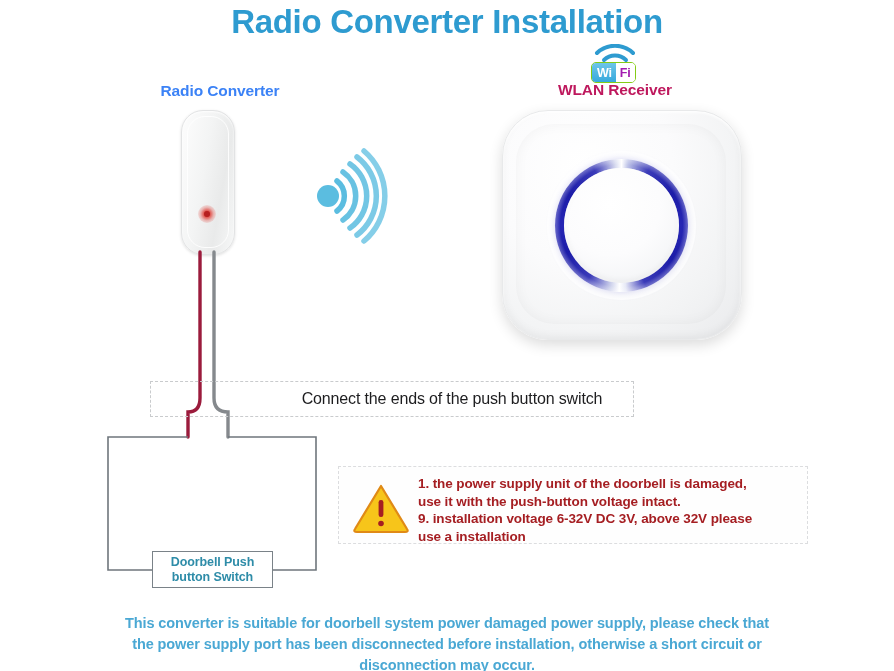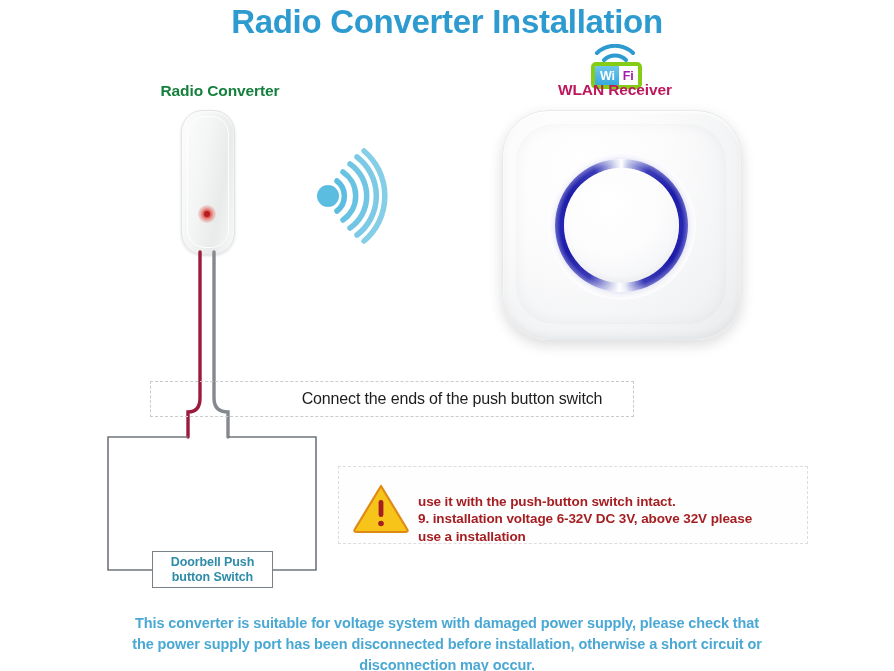--- a/index.html
+++ b/index.html
@@ -37,21 +37,21 @@
 
   
   #rc-label {
     position: absolute;
     left: 130px;
     top: 82px;
     width: 180px;
     text-align: center;
     font-size: 15.5px;
     font-weight: bold;
-    color: #15803d;
+    color: #3b82f6;
     letter-spacing: -0.1px;
   }
   #rc-body {
     position: absolute;
     left: 181px;
     top: 110px;
     width: 52px;
     height: 143px;
     border-radius: 22px;
     background: linear-gradient(100deg,#fdfdfd 0%,#f3f4f4 42%,#e9eaea 70%,#f7f8f8 100%);
@@ -104,21 +104,21 @@
   }
   #wifi-badge {
     position: absolute;
     left: 591px;
     top: 62px;
     height: 19px;
     display: flex;
     align-items: stretch;
     border-radius: 5px;
     overflow: hidden;
-    border: 4px solid #84cc16;
+    border: 1px solid #84cc16;
     background: #ffffff;
   }
   #wifi-badge .wb-wi {
     background: linear-gradient(180deg,#6ec6e8 0%,#36a9dd 100%);
     color: #ffffff;
     font-size: 12.5px;
     font-weight: bold;
     padding: 0 4px 0 5px;
     display: flex;
     align-items: center;
@@ -378,25 +378,25 @@
 
   <div id="connect-text">Connect the ends of the push button switch</div>
 
   <div id="warn-box"></div>
   <svg id="warn-tri" viewBox="0 0 58 52">
     <path d="M29 4 L55 47 Q57 50 53 50 L5 50 Q1 50 3 47 Z" fill="#f7c51a" stroke="#e08a16" stroke-width="2.2" stroke-linejoin="round"></path>
     <rect x="26.6" y="18" width="4.8" height="17" rx="2.2" fill="#a51e22"></rect>
     <circle cx="29" cy="41.5" r="2.8" fill="#a51e22"></circle>
   </svg>
   <div id="warn-text">
-    <br>
-    <span>use it with the push-button switch intact.</span><br>
+    <span>1. the power supply unit of the doorbell is damaged,</span><br>
+    <span>use it with the push-button voltage intact.</span><br>
     <span>9. installation voltage 6-32V DC 3V, above 32V please</span><br>
     <span>use a installation</span>
   </div>
 
   <div id="footer">
-    <span>This converter is suitable for voltage system with damaged power supply, please check that</span><br>
+    <span>This converter is suitable for doorbell system power damaged power supply, please check that</span><br>
     <span>the power supply port has been disconnected before installation, otherwise a short circuit or</span><br>
     <span>disconnection may occur.</span>
   </div>
 
 </div>
 
 </body></html>

